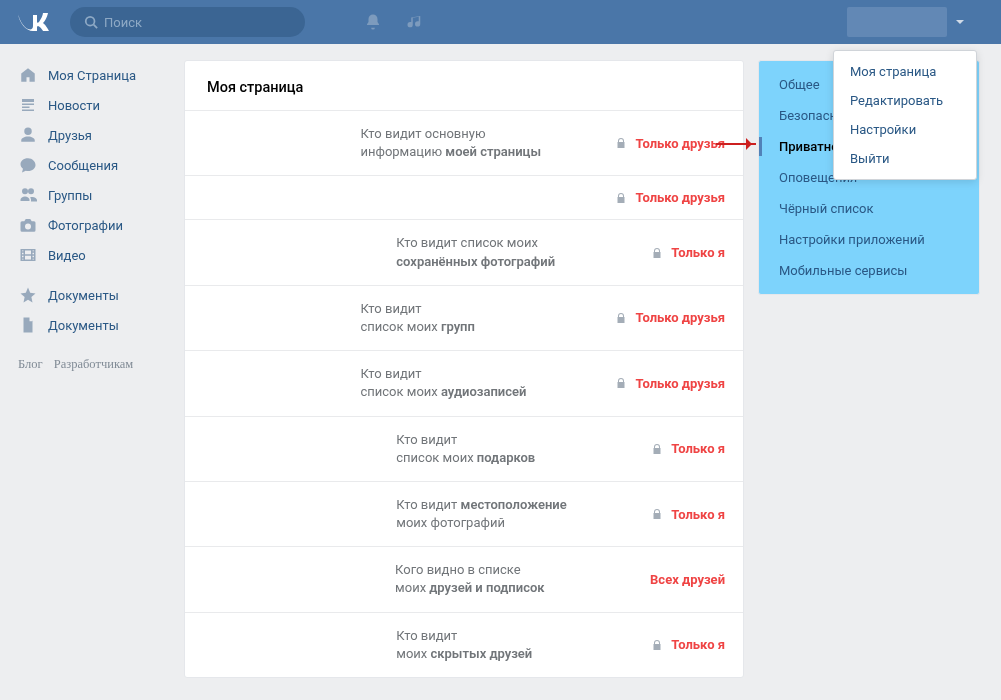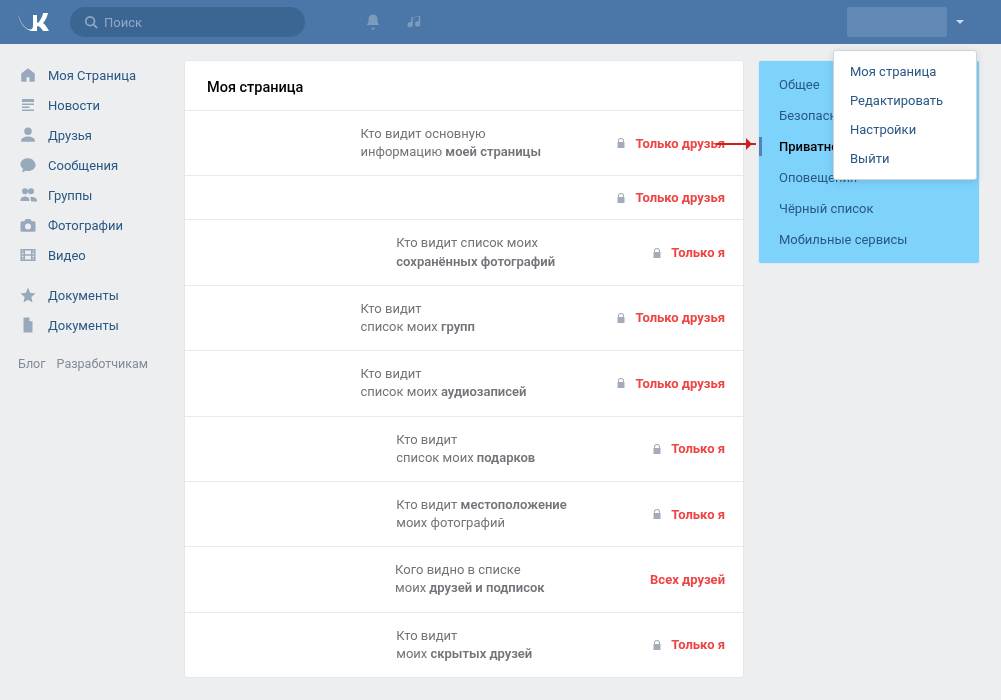--- a/index.html
+++ b/index.html
@@ -79,20 +79,21 @@
     color: #98a9bc;
     display:flex; align-items:center; justify-content:center;
   }
   .nav .gap { height: 10px; }
   .nav-foot {
     margin-top: 14px;
     padding-left: 6px;
     color: #818b96;
     font-size: 12.5px;
     line-height: 1.6;
+    font-family: Liberation Serif, serif;
   }
   .nav-foot span { cursor: pointer; margin-right: 8px; }
   .nav-foot .more::after { content: " \25BE"; color:#aeb5bd; font-size:10px; }
   
   .card {
     background: #fff;
     border: 1px solid #e5e7eb;
     border-radius: 3px;
     width: 560px;
   }
@@ -399,20 +400,21 @@
   </div>
       </div>
   </div>
 
   <div class="tabs" id="tabs">
       <a class="">Общее</a>
       <a class="">Безопасность</a>
       <a class="active">Приватность</a>
       <a class="">Оповещения</a>
       <a class="">Чёрный список</a>
+      <a class="">Настройки приложений</a>
       <a class="">Мобильные сервисы</a>
     </div>
 </div>
 
 <div class="menu" id="menu">
     <a>Моя страница</a>
     <a>Редактировать</a>
     <a>Настройки</a>
     <a>Выйти</a>
   </div>

